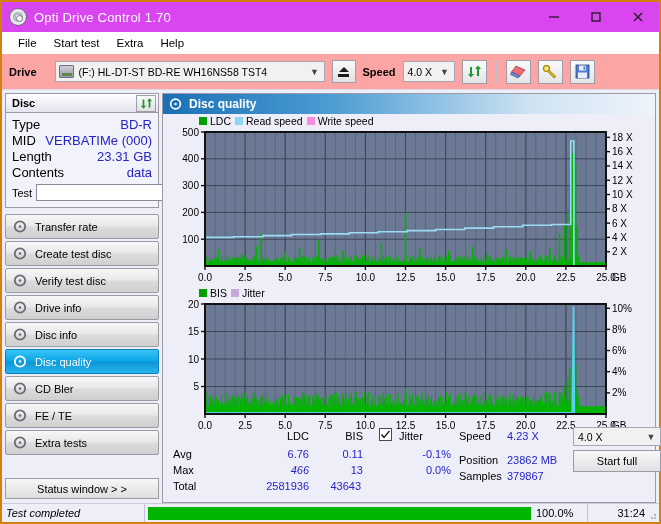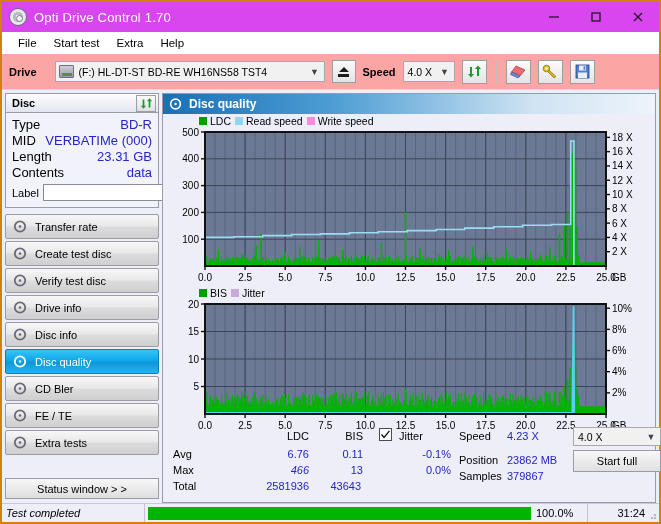--- a/index.html
+++ b/index.html
@@ -316,21 +316,21 @@
         </div>
         <div class="drow">
           <span class="k">Length</span>
           <span class="v">23.31 GB</span>
         </div>
         <div class="drow">
           <span class="k">Contents</span>
           <span class="v">data</span>
         </div>
         <div class="label-row">
-          <span>Label</span>
+          <span>Test</span>
           <input class="label-input" type="text" style="">
           <div class="disc-btn">
             <svg width="14" height="14" viewBox="0 0 14 14">
               <circle cx="7" cy="7" r="6" fill="#d8d86a" stroke="#8a8a30" stroke-width=".8"></circle>
               <circle cx="7" cy="7" r="1.6" fill="#f6f6f0" stroke="#8a8a30" stroke-width=".6"></circle>
             </svg>
           </div>
         </div>
       </div>
 

